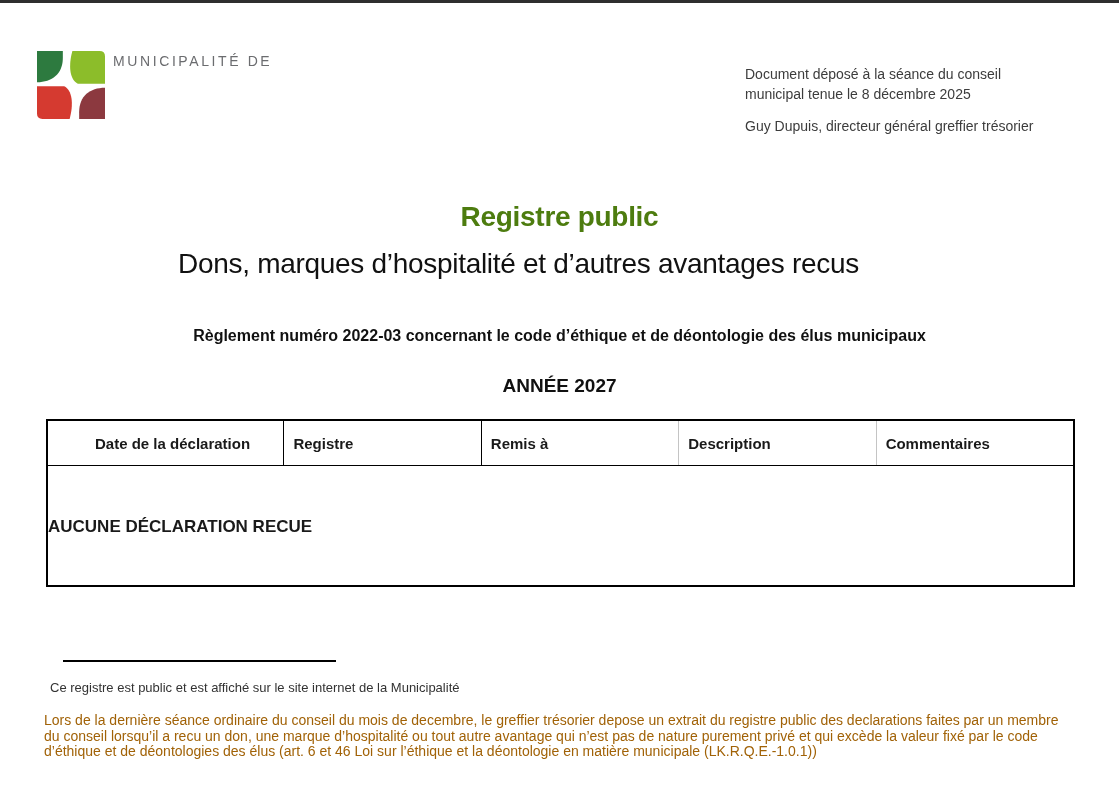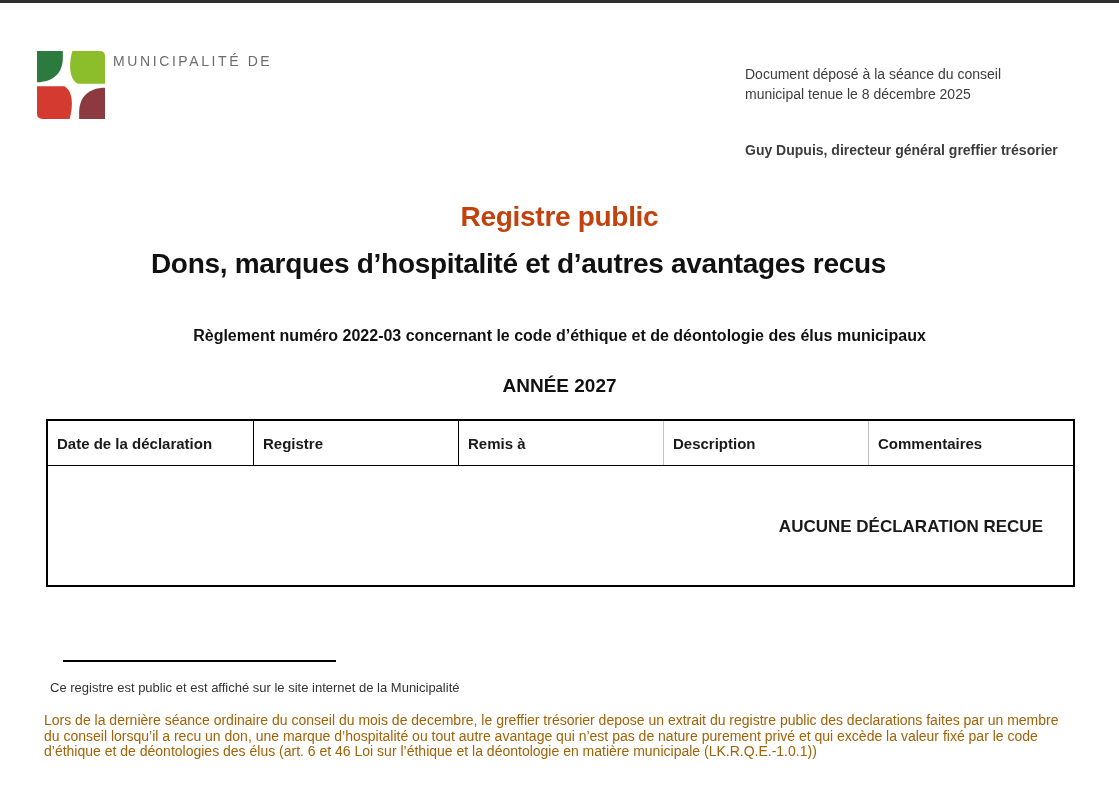--- a/index.html
+++ b/index.html
@@ -19,46 +19,46 @@
     display:block; line-height:16px;
   }
   .logo-name { font-size:40px; line-height:44px; color:#58595b; letter-spacing:-1px; display:block; margin-top:1px; }
   .logo-name .light { font-weight:400; }
   .logo-name .bold  { font-weight:700; }
 
   .deposit-block {
     position:absolute; left:745px; top:64px; width:316px;
     font-size:14px; line-height:20px; color:#3c3c3c;
   }
-  .deposit-block p + p { margin-top:36px;font-weight:bold; }
+  .deposit-block p + p { margin-top:12px; }
 
   
   .title-1 { position:absolute; top:201px; left:0; width:1119px; text-align:center;
-             font-size:28px; font-weight:700; color:#c2410c; letter-spacing:-0.3px; }
+             font-size:28px; font-weight:700; color:#4d7c0f; letter-spacing:-0.3px; }
   .title-2 { position:absolute; top:248px; left:0; width:1037px; text-align:center;
-             font-size:28px; font-weight:700; color:#111; letter-spacing:-0.3px; }
+             font-size:28px; font-weight:400; color:#111; letter-spacing:-0.3px; }
   .title-3 { position:absolute; top:327px; left:0; width:1119px; text-align:center;
              font-size:16px; font-weight:700; color:#111; }
   .title-4 { position:absolute; top:375px; left:0; width:1119px; text-align:center;
              font-size:19px; font-weight:700; color:#111; }
 
   
   .reg-table {
     position:absolute; left:46px; top:419px; width:1029px; height:168px;
     border:2px solid #000; background:#fff;
   }
-  .reg-thead { display:flex; height:45px; border-bottom:1px solid #000; }
+  .reg-thead { display:flex; height:45px; border-bottom:1px solid #000;padding-left:38px; }
   .reg-th {
     flex:1 1 20%; display:flex; align-items:center; padding-left:9px;
     font-size:15px; font-weight:700; color:#1a1a1a;
   }
   .reg-th + .reg-th { border-left:1px solid #000; }
   .reg-th.light-div { border-left-color:#c4c4c4; }
   .reg-tbody {
-    height:121px; display:flex; align-items:center; justify-content:flex-end;
+    height:121px; display:flex; align-items:center; justify-content:flex-start;
     font-size:17px; font-weight:700; color:#1a1a1a; padding-right:30px;
   }
 
   
   .signature-line { position:absolute; left:63px; top:660px; width:273px; height:2px; background:#000; }
   .public-note {
     position:absolute; left:50px; top:679px; width:1015px;
     font-size:13px; line-height:17px; color:#333;
   }
   .legal-text {

